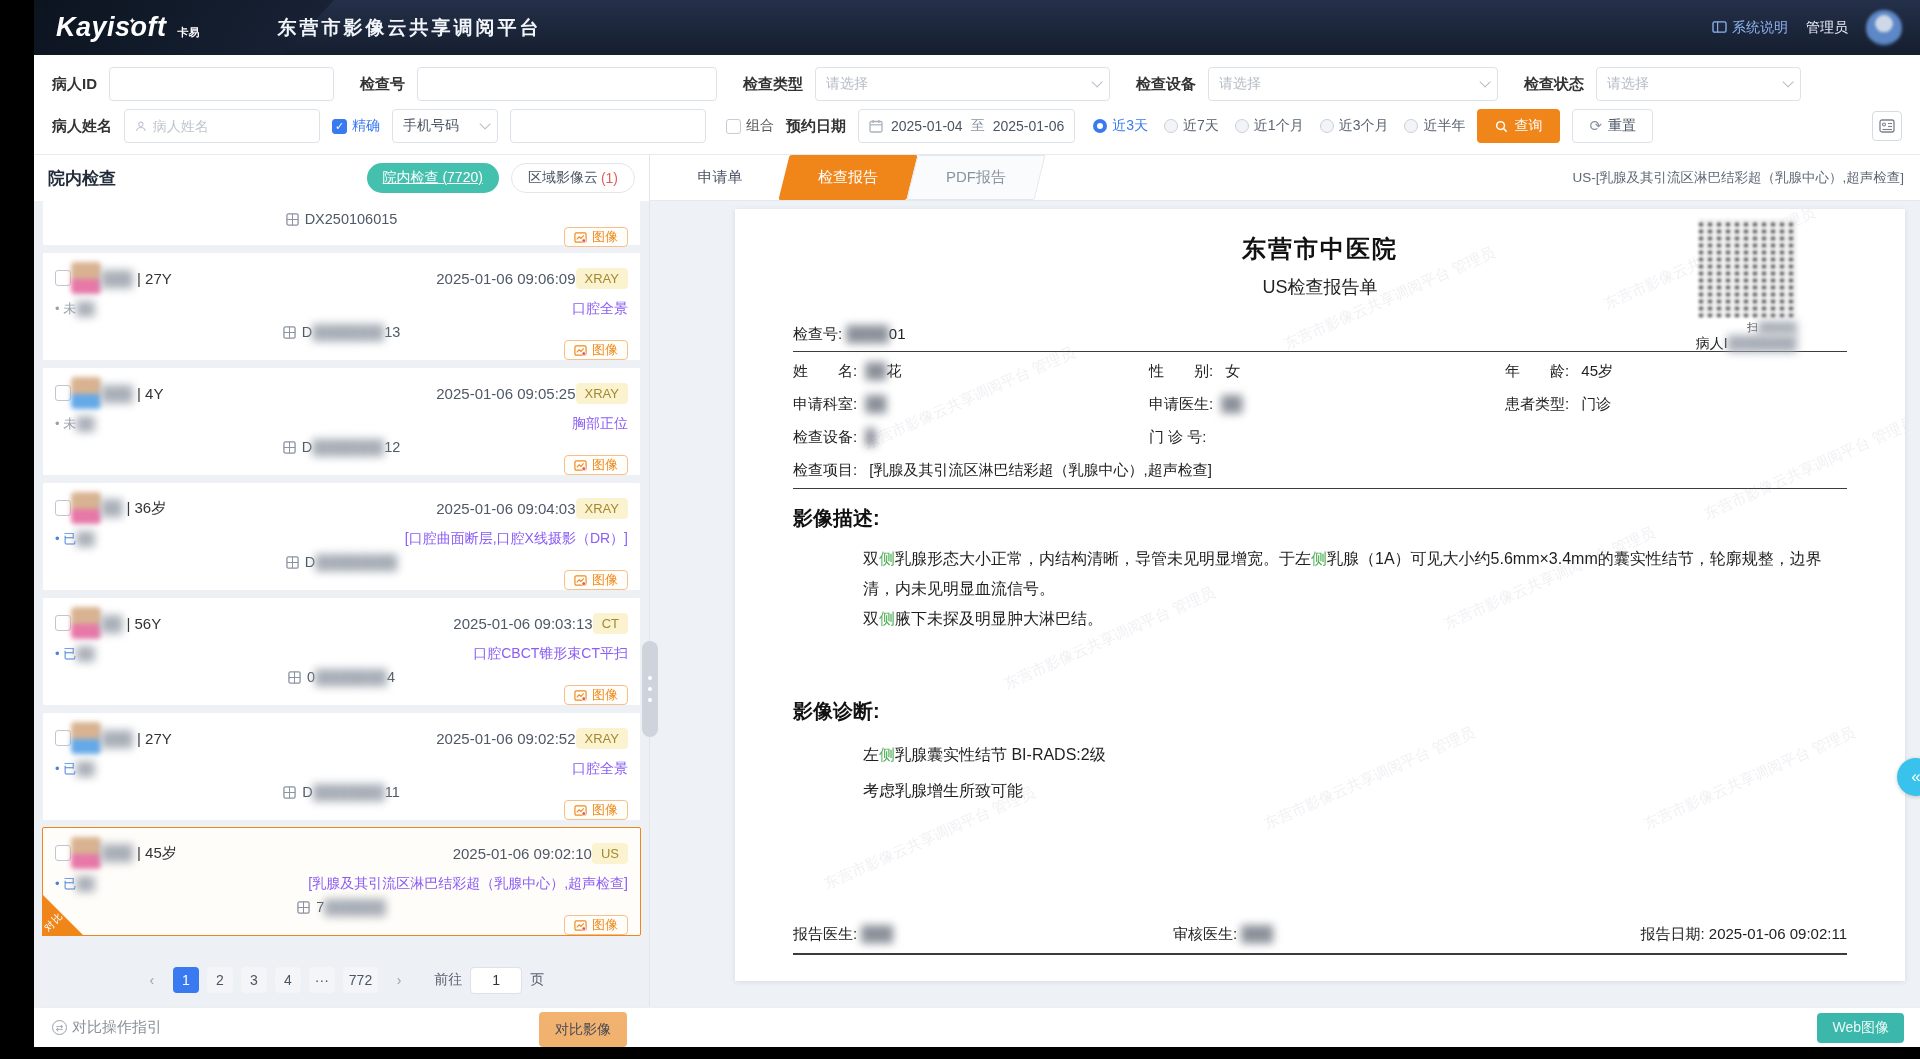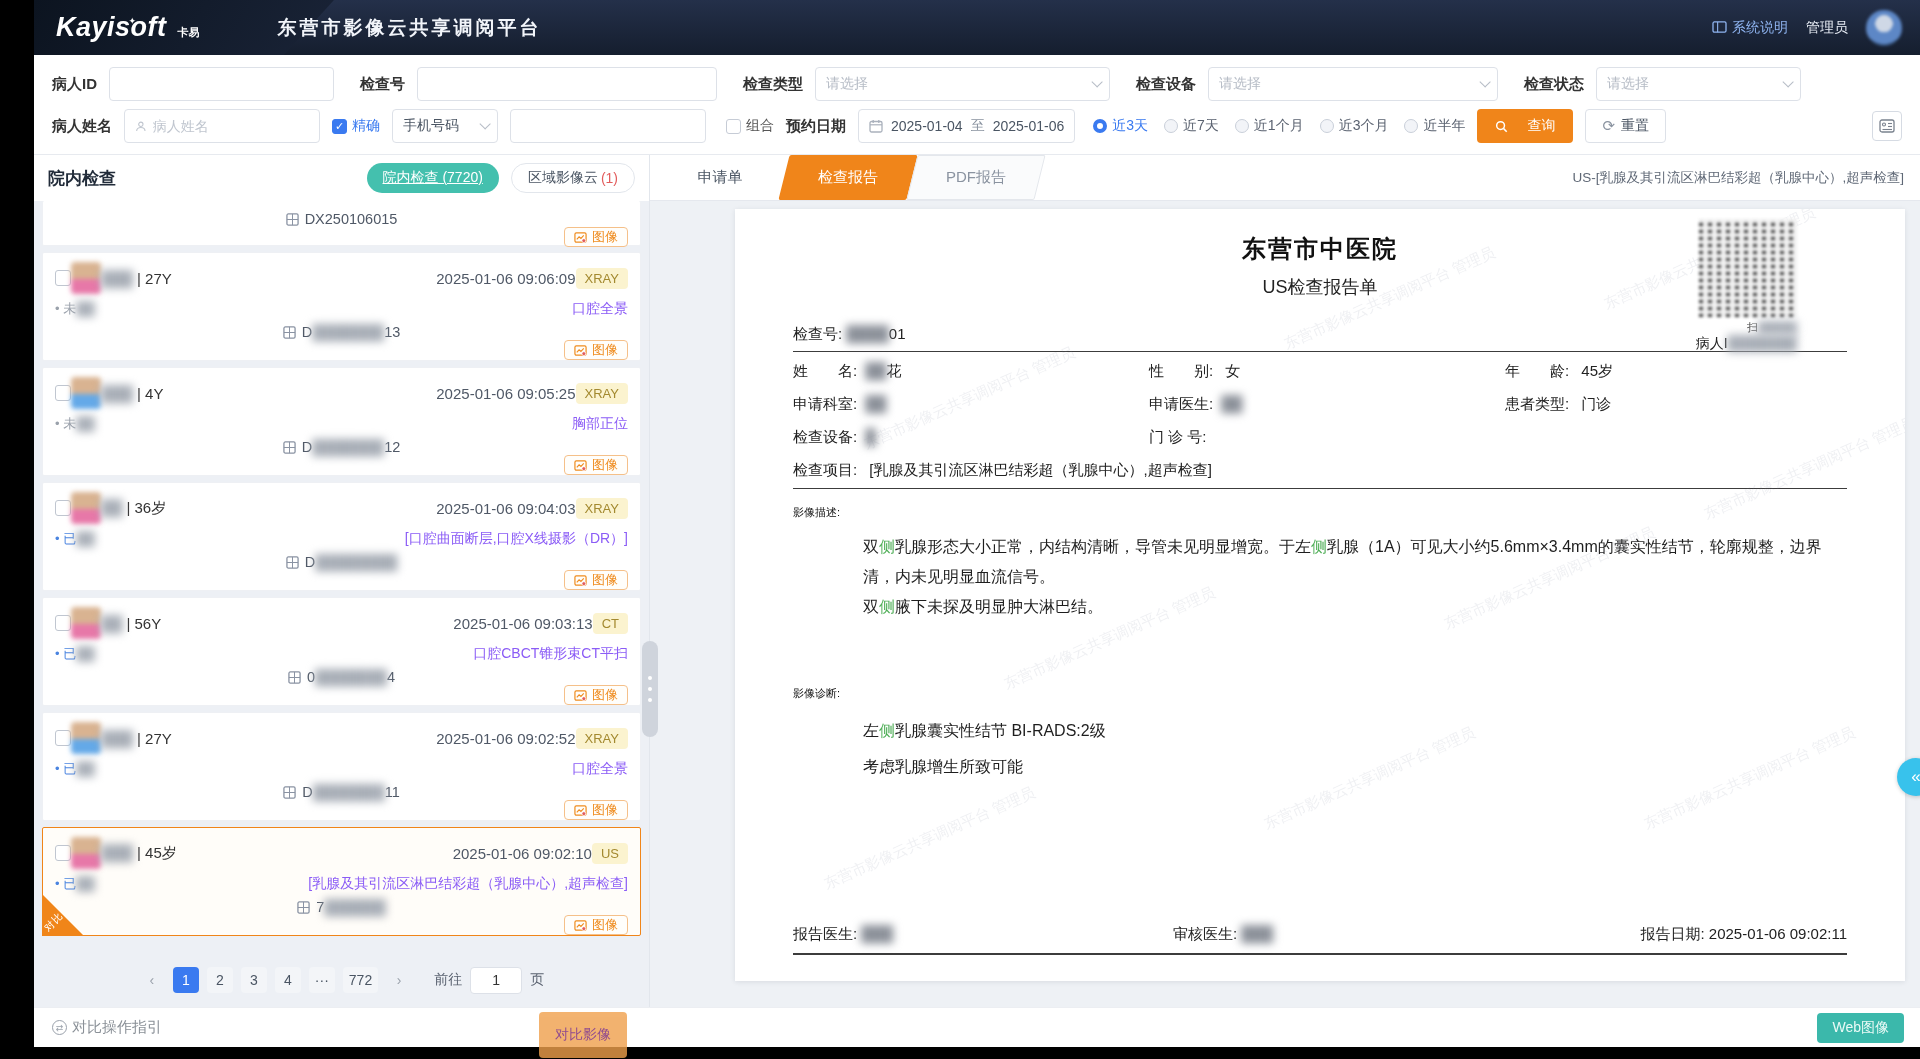--- a/index.html
+++ b/index.html
@@ -32,21 +32,21 @@
   .inp input::placeholder { color:#c0c6cf; }
   .cbx { display:flex; align-items:center; gap:5px; font-size:14px; color:#555; white-space:nowrap; cursor:pointer; }
   .cbx .box { width:15px; height:15px; border:1px solid #c6ccd6; border-radius:3px; background:#fff; display:flex; align-items:center; justify-content:center; font-size:11px; color:#fff; }
   .cbx.checked .box { background:#3a7af0; border-color:#3a7af0; }
   .cbx.checked { color:#3a7af0; }
   .datebox { height:34px; border:1px solid #dde1e8; border-radius:4px; display:flex; align-items:center; gap:8px; padding:0 10px; font-size:14px; color:#4a5563; white-space:nowrap; }
   .radio-item { display:flex; align-items:center; gap:5px; font-size:14px; color:#5a6270; white-space:nowrap; cursor:pointer; }
   .radio-item .rd { width:14px; height:14px; border-radius:50%; border:1px solid #c9cfd9; background:#f2f4f8; }
   .radio-item.sel-on { color:#3a7af0; }
   .radio-item.sel-on .rd { border:4px solid #3a7af0; background:#fff; }
-  .btn-search { height:34px; padding:0 18px; background:#f0851a; border:none; border-radius:4px; color:#fff; font-size:14px; display:flex; align-items:center; gap:19px; cursor:pointer; }
+  .btn-search { height:34px; padding:0 18px; background:#f0851a; border:none; border-radius:4px; color:#fff; font-size:14px; display:flex; align-items:center; gap:6px; cursor:pointer; }
   .btn-reset { height:34px; padding:0 16px; background:#fff; border:1px solid #dde1e8; border-radius:4px; color:#4a5563; font-size:14px; display:flex; align-items:center; gap:6px; cursor:pointer; }
   .icon-btn { margin-left:auto; width:30px; height:30px; border:1px solid #d6dbe3; border-radius:4px; display:flex; align-items:center; justify-content:center; cursor:pointer; background:#fff; }
 
   
   .content { flex:1; display:flex; min-height:0; }
   .left-panel { position:relative; flex:0 0 616px; display:flex; flex-direction:column; background:#edf0f5; border-right:1px solid #e2e6ec; }
   .panel-head { flex:0 0 46px; background:#fff; display:flex; align-items:center; padding:0 14px; gap:12px; }
   .panel-title { font-size:17px; font-weight:bold; color:#222c3a; margin-right:auto; }
   .pill { height:30px; border-radius:15px; display:flex; align-items:center; padding:0 16px; font-size:14px; cursor:pointer; white-space:nowrap; }
   .pill-active { background:#44c0ae; color:#fff; }
@@ -109,35 +109,35 @@
         background-blend-mode:screen; filter:blur(1.6px) contrast(.9); }
   .qr-cap { font-size:11px; color:#555; margin-top:3px; white-space:nowrap; }
   .qr-cap2 { font-size:14px; color:#222; white-space:nowrap; }
   .exam-no-row { margin-top:26px; font-size:15px; color:#222; }
   .doc hr { border:none; border-top:1.6px solid #3c3c3c; margin-top:7px; }
   .fields { margin-top:2px; }
   .f-row { display:flex; line-height:33px; font-size:15px;gap:14px; }
   .f-cell { flex:1; white-space:nowrap; }
   .f-cell.full { flex:3; }
   .f-label { font-weight:normal; color:#222; margin-right:8px; }
-  .sec-title { font-size:11px; font-weight:normal; margin-top:16px; color:#111; }
+  .sec-title { font-size:20px; font-weight:bold; margin-top:16px; color:#111; }
   .para { margin:12px 0 0 70px; font-size:16px; line-height:30px; color:#1e1e1e; max-width:980px; }
   .para.diag { line-height:36px; }
   .hl { color:#4fae57; }
   .spacer { flex:1; }
   .doc-footer { font-size:15px; color:#222; }
   .df-row { display:flex; line-height:30px; }
   .df-row .c1 { flex:0 0 380px; } .df-row .c2 { flex:1; } .df-row .c3 { margin-left:auto; white-space:nowrap; }
   .wm { position:absolute; font-size:15px; color:rgba(120,135,155,.12); transform:rotate(-24deg); white-space:nowrap; pointer-events:none; }
 
   
   .bottom-bar { flex:0 0 40px; background:#fff; border-top:1px solid #eceef2; position:relative; display:flex; align-items:center; }
   .guide { display:flex; align-items:center; gap:5px; margin-left:18px; color:#8a9097; font-size:15px; cursor:pointer; }
   .guide .gicon { width:15px; height:15px; border:1.2px solid #9aa1ab; border-radius:50%; font-size:9px; display:flex; align-items:center; justify-content:center; color:#9aa1ab; }
-  .btn-compare { position:absolute; left:505px; top:4px; height:46px; padding:0 16px; background:#f0a04c; opacity:.8; border:none; border-radius:4px; color:#701a75; font-size:14px; cursor:pointer; }
+  .btn-compare { position:absolute; left:505px; top:4px; height:35px; padding:0 16px; background:#f0a04c; opacity:.8; border:none; border-radius:4px; color:#0f172a; font-size:14px; cursor:pointer; }
   .btn-web { position:absolute; right:16px; top:5px; height:30px; padding:0 15px; background:#3bb8ab; border:none; border-radius:4px; color:#eafaf6; font-size:14px; cursor:pointer; }
 
   .float-btn { position:absolute; right:-15px; top:758px; width:38px; height:38px; border-radius:50%; background:#38c2ec; color:#fff; font-size:17px; display:flex; align-items:center; justify-content:center; z-index:20; box-shadow:0 1px 4px rgba(0,0,0,.2); cursor:pointer; }
 </style>
 </head>
 <body>
 
 <div class="app">
   <div class="main">
 

